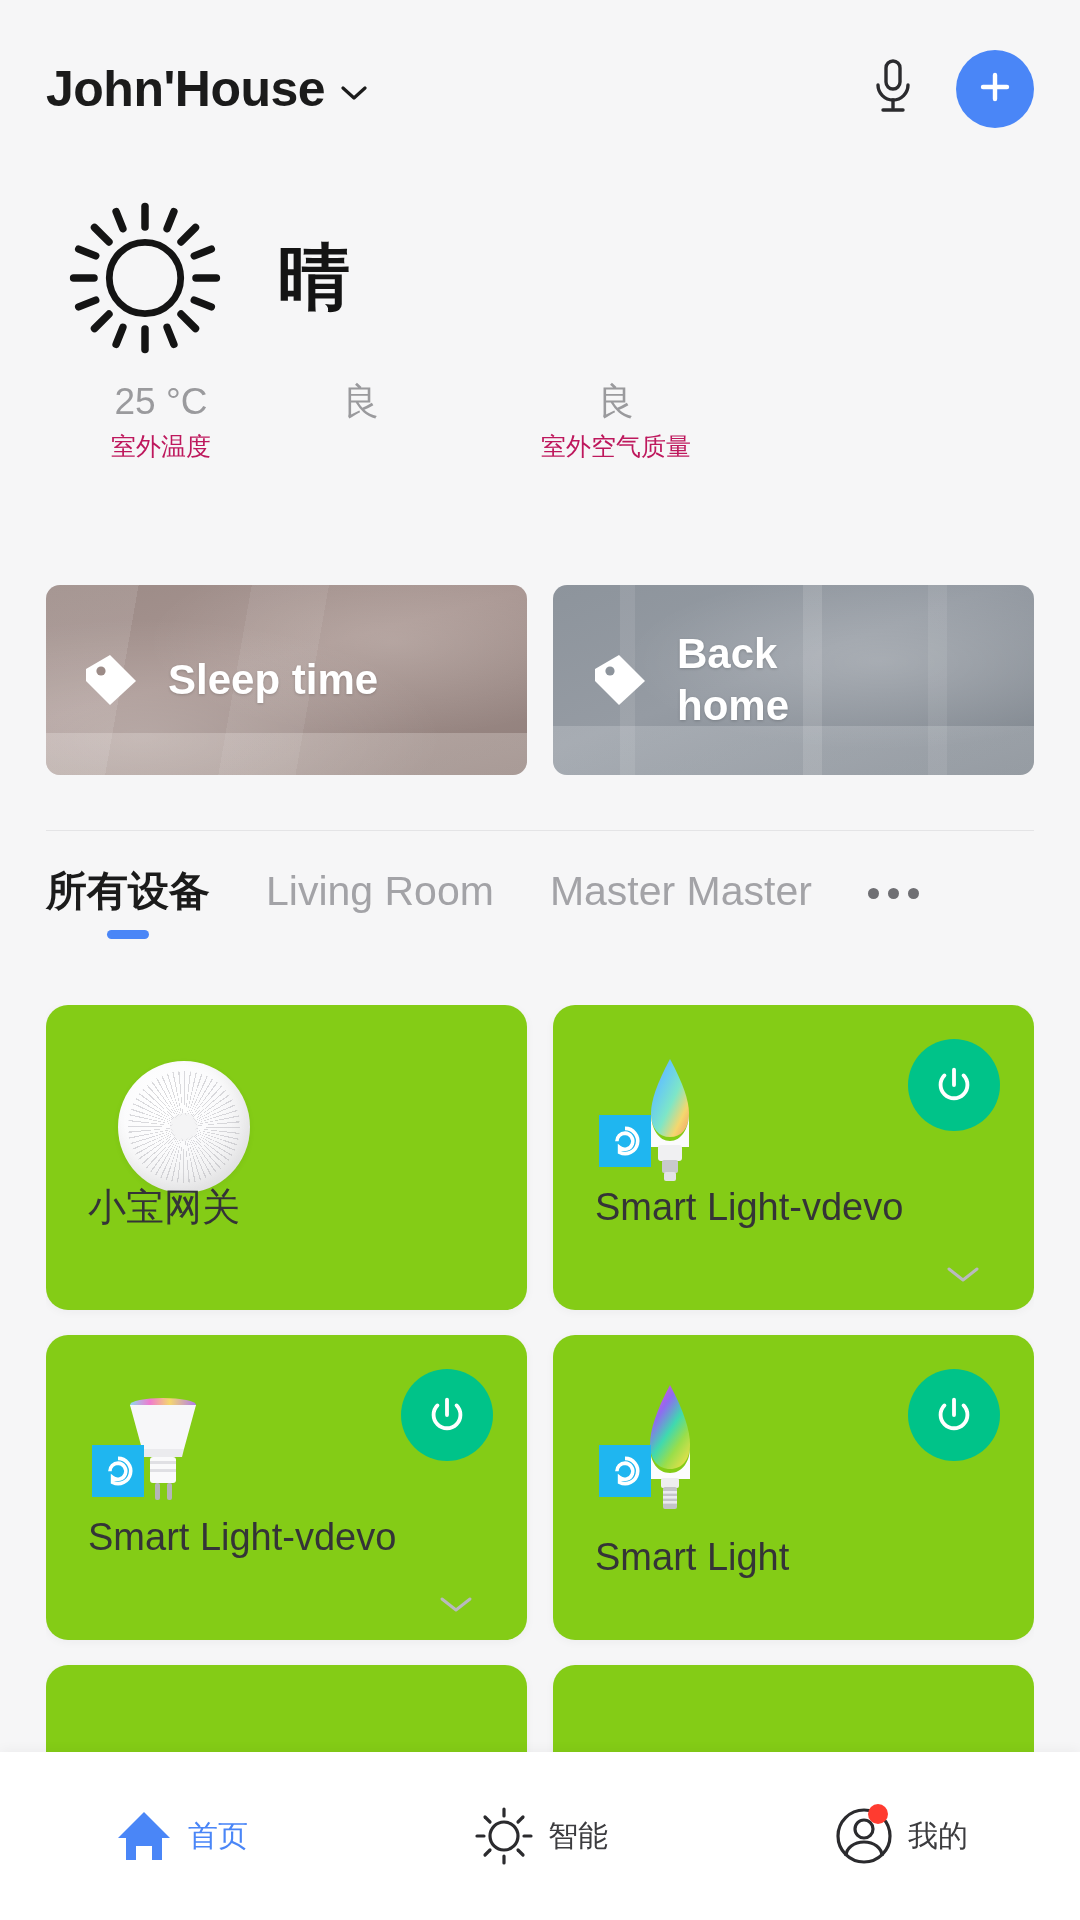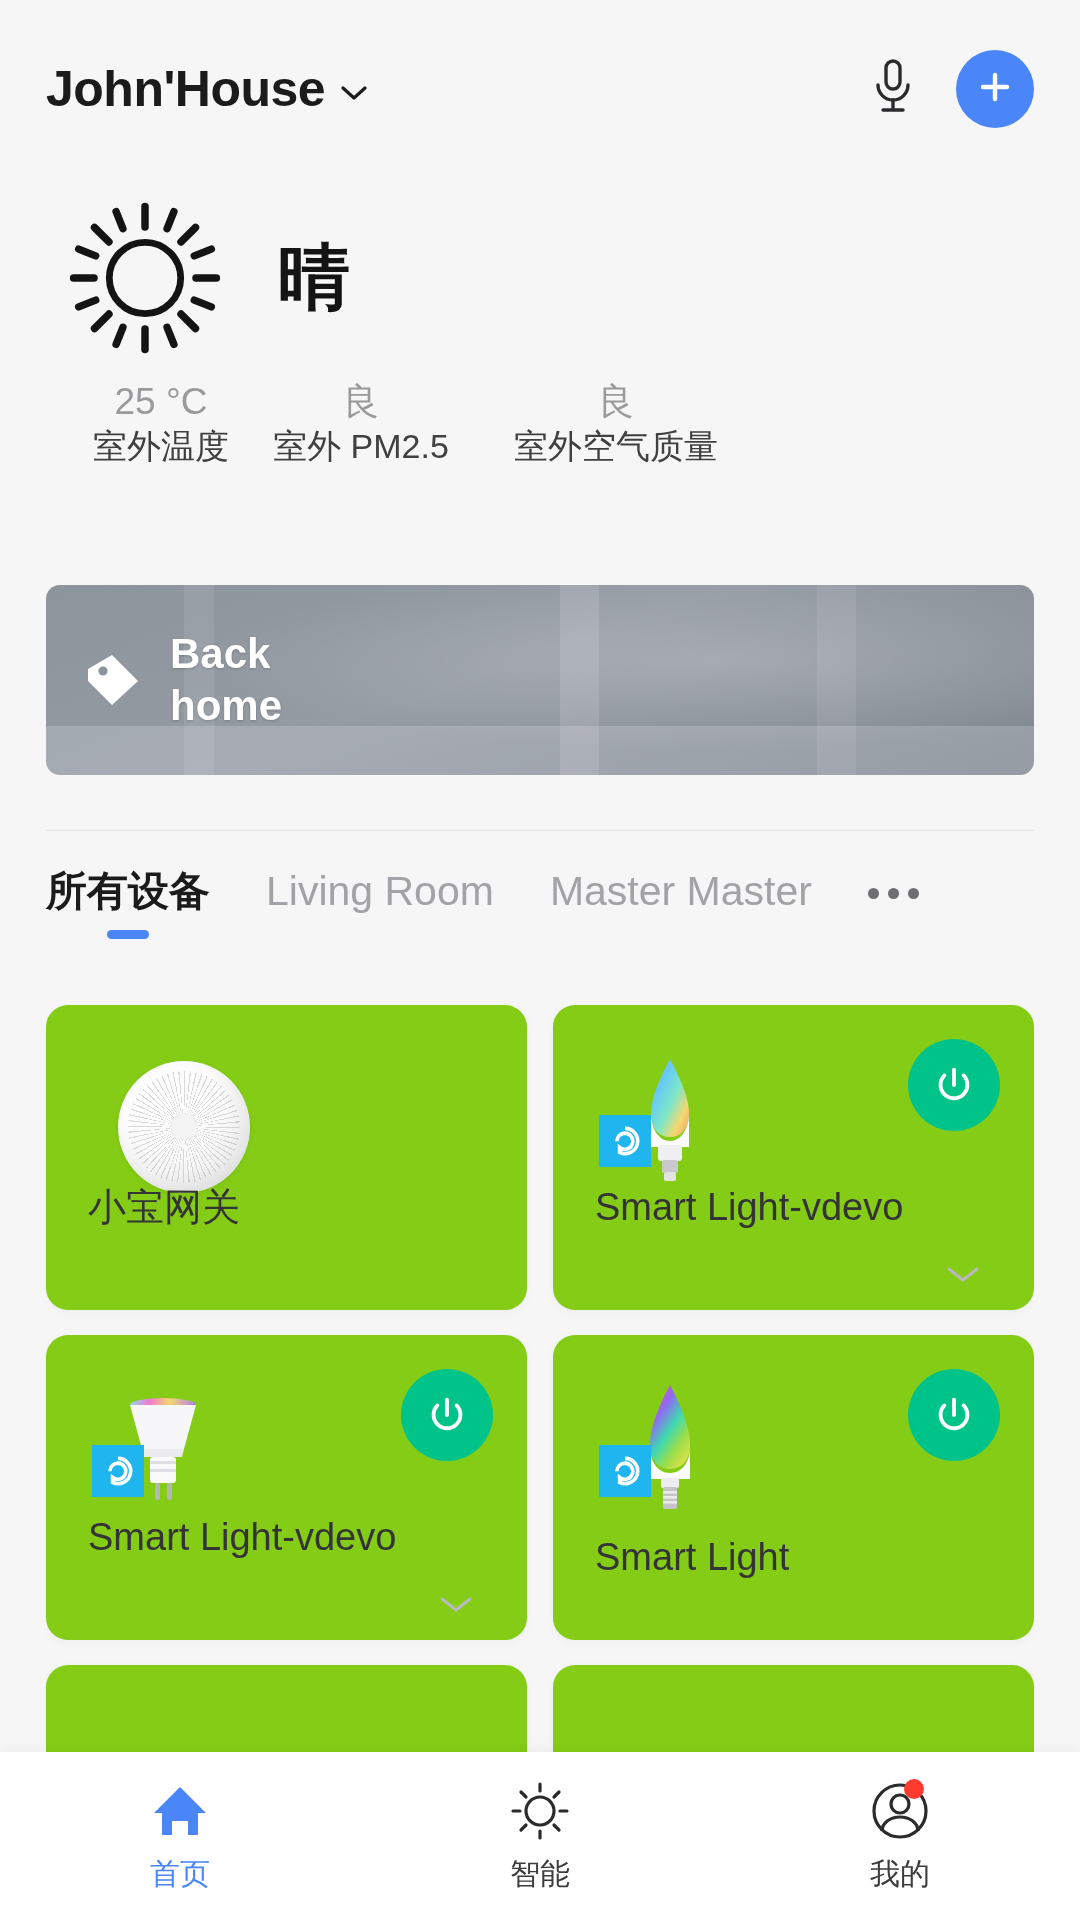--- a/index.html
+++ b/index.html
@@ -65,21 +65,21 @@
   }
   .wstat { margin-right: 0; text-align: center; }
   .wstat-0 { width: 190px; }
   .wstat-1 { width: 210px; }
   .wstat-2 { width: 300px; }
   .wstat-val {
     font-size: 37px; color: #9a9a9d; line-height: 48px;
     white-space: nowrap;
   }
   .wstat-label {
-    font-size: 34px; color: #404040; line-height: 40px;
+    font-size: 25px; color: #be185d; line-height: 40px;
     white-space: nowrap;
   }
 
   
   .scenes {
     position: absolute; top: 585px; left: 46px;
     width: 988px; height: 190px;
     display: flex; gap: 26px;
   }
   .scene {
@@ -230,21 +230,21 @@
 
   
   .bottom-nav {
     position: absolute; bottom: 0; left: 0;
     width: 1080px; height: 168px;
     background: #ffffff;
     box-shadow: 0 -2px 12px rgba(0,0,0,.045);
     display: flex; align-items: center;
   }
   .nav-item {
-    flex: 1; display: flex; flex-direction: column;
+    flex: 1; display: flex; flex-direction: row;
     align-items: center; justify-content: center;
     gap: 12px; cursor: pointer; position: relative;
   }
   .nav-icon { width: 64px; height: 64px; position: relative; }
   .nav-label { font-size: 30px; color: #3c3c3f; line-height: 38px; }
   .nav-item.active .nav-label { color: #4a86f7; }
   .nav-dot {
     position: absolute; width: 20px; height: 20px;
     border-radius: 50%; background: #ff3b30;
     right: 8px; top: 0px;
@@ -312,30 +312,41 @@
       </span>
       <span class="weather-word">晴</span>
     </div>
     <div class="weather-stats">
       <div class="wstat wstat-0">
         <div class="wstat-val">25 °C</div>
         <div class="wstat-label">室外温度</div>
       </div>
       <div class="wstat wstat-1">
         <div class="wstat-val">良</div>
-        <div class="wstat-label">室外 PM2.5</div>
       </div>
       <div class="wstat wstat-2">
         <div class="wstat-val">良</div>
         <div class="wstat-label">室外空气质量</div>
       </div>
     </div>
   </div>
 
   <div class="scenes">
+    <div class="scene scene-1">
+      <div class="scene-bg sleep"></div>
+      <div class="scene-inner">
+        <span class="tag-icon">
+          <svg viewBox="0 0 62 62" width="62" height="62">
+            <path d="M6 20 L30 6 L56 32 L30 56 L6 32 Z" fill="#ffffff"></path>
+            <circle cx="21" cy="22" r="4.6" fill="#9c8b87"></circle>
+          </svg>
+        </span>
+        <span class="scene-label">Sleep time</span>
+      </div>
+    </div>
     <div class="scene scene-2">
       <div class="scene-bg back"></div>
       <div class="scene-inner">
         <span class="tag-icon">
           <svg viewBox="0 0 62 62" width="62" height="62">
             <path d="M6 20 L30 6 L56 32 L30 56 L6 32 Z" fill="#ffffff"></path>
             <circle cx="21" cy="22" r="4.6" fill="#8d949c"></circle>
           </svg>
         </span>
         <span class="scene-label">Back home</span>

